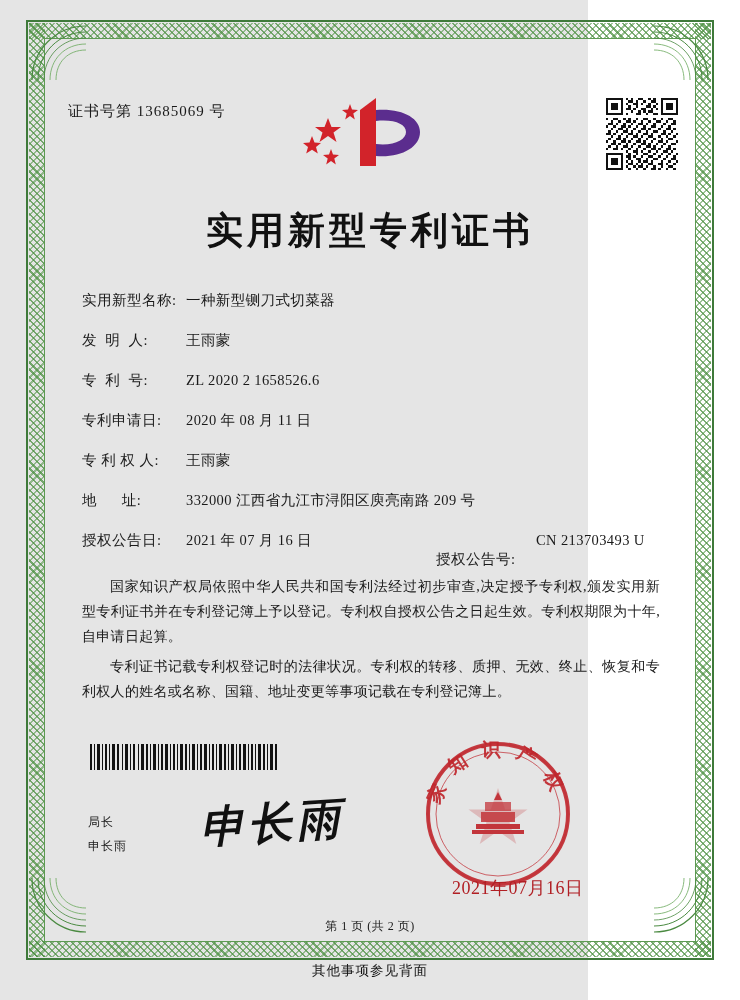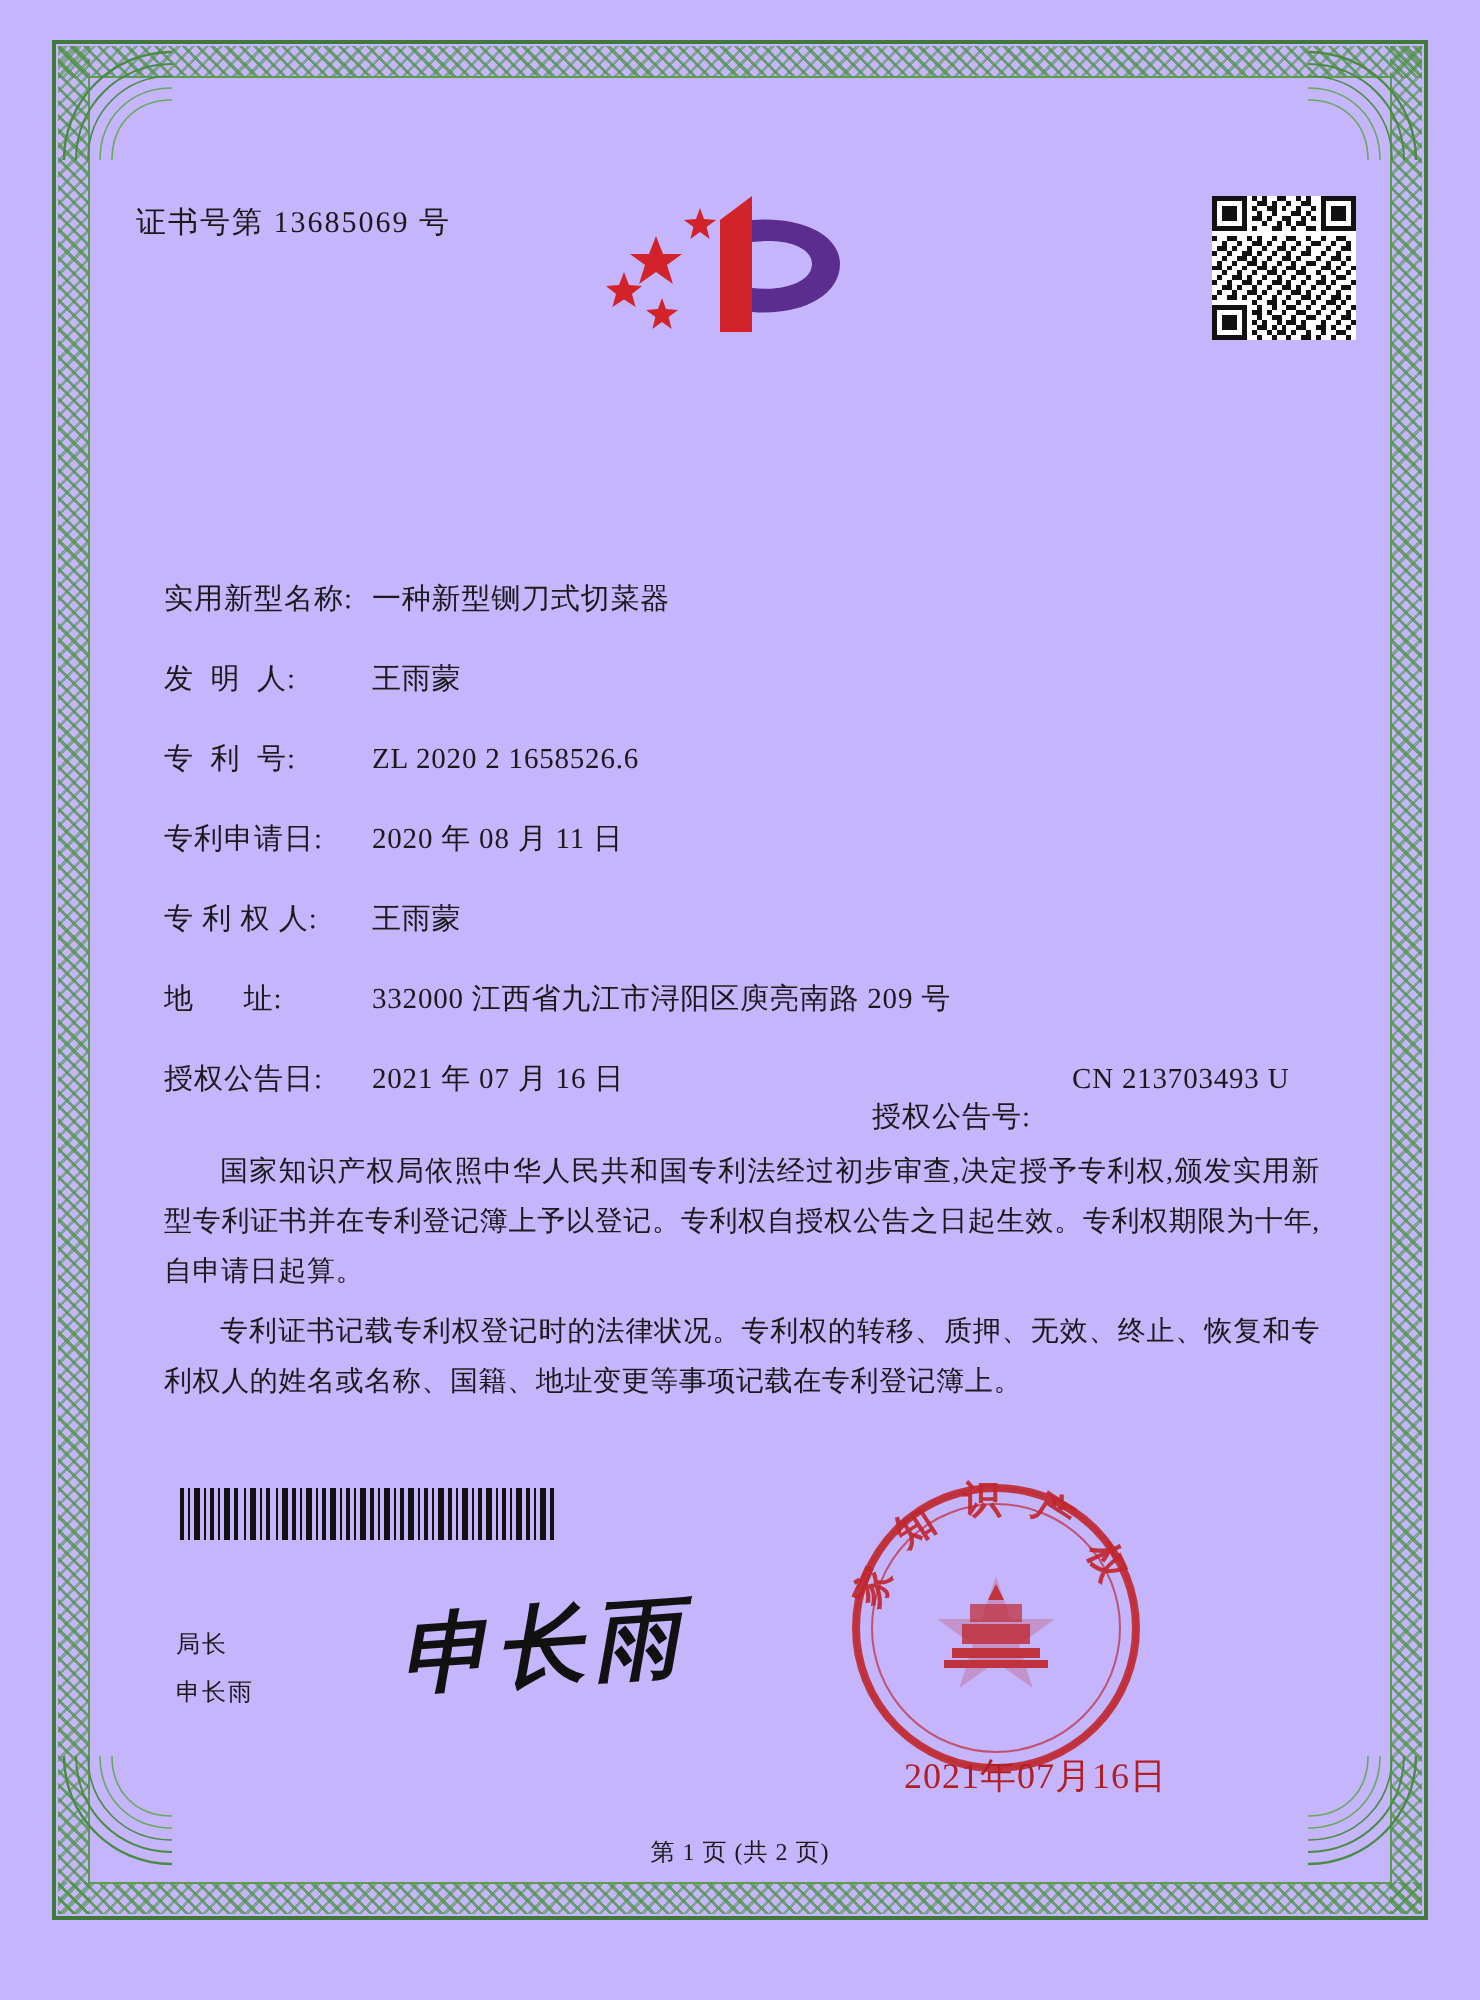--- a/index.html
+++ b/index.html
@@ -9,23 +9,23 @@
   body {
     width: 740px;
     height: 1000px;
     background: #ffffff;
     font-family: "Liberation Serif", serif;
     color: #1a1a1a;
     overflow: hidden;
   }
   .page {
     position: relative;
-    width: 740px;
+    width: 588px;
     height: 1000px;
-    background: #c4b5fd;
+    background: #e5e5e5;
   }
 
   
   .border-outer {
     position: absolute;
     left: 26px; top: 20px;
     width: 688px; height: 940px;
     border: 2px solid #3f7a3a;
     box-sizing: border-box;
   }
@@ -490,20 +490,21 @@
             <rect x="12" y="28" width="1" height="1"></rect>
             <rect x="15" y="28" width="1" height="1"></rect>
             <rect x="18" y="28" width="2" height="1"></rect>
             <rect x="21" y="28" width="1" height="1"></rect>
             <rect x="24" y="28" width="1" height="1"></rect>
             <rect x="27" y="28" width="1" height="1"></rect>
         </g>
       </svg>
     </div>
 
+    <div class="title">实用新型专利证书</div>
 
     <div class="fields">
       <div class="field-row">
         <span class="field-label">实用新型名称:</span>
         <span class="field-value">一种新型铡刀式切菜器</span>
       </div>
       <div class="field-row">
         <span class="field-label">发  明  人:</span>
         <span class="field-value">王雨蒙</span>
       </div>
@@ -617,13 +618,14 @@
     <div class="signature-block">
       <div>局长</div>
       <div>申长雨</div>
     </div>
 
     <div class="seal-date">2021年07月16日</div>
 
     <div class="page-num">第 1 页 (共 2 页)</div>
   </div>
 
+  <div class="footer-note">其他事项参见背面</div>
 </div>
 
 </body></html>

